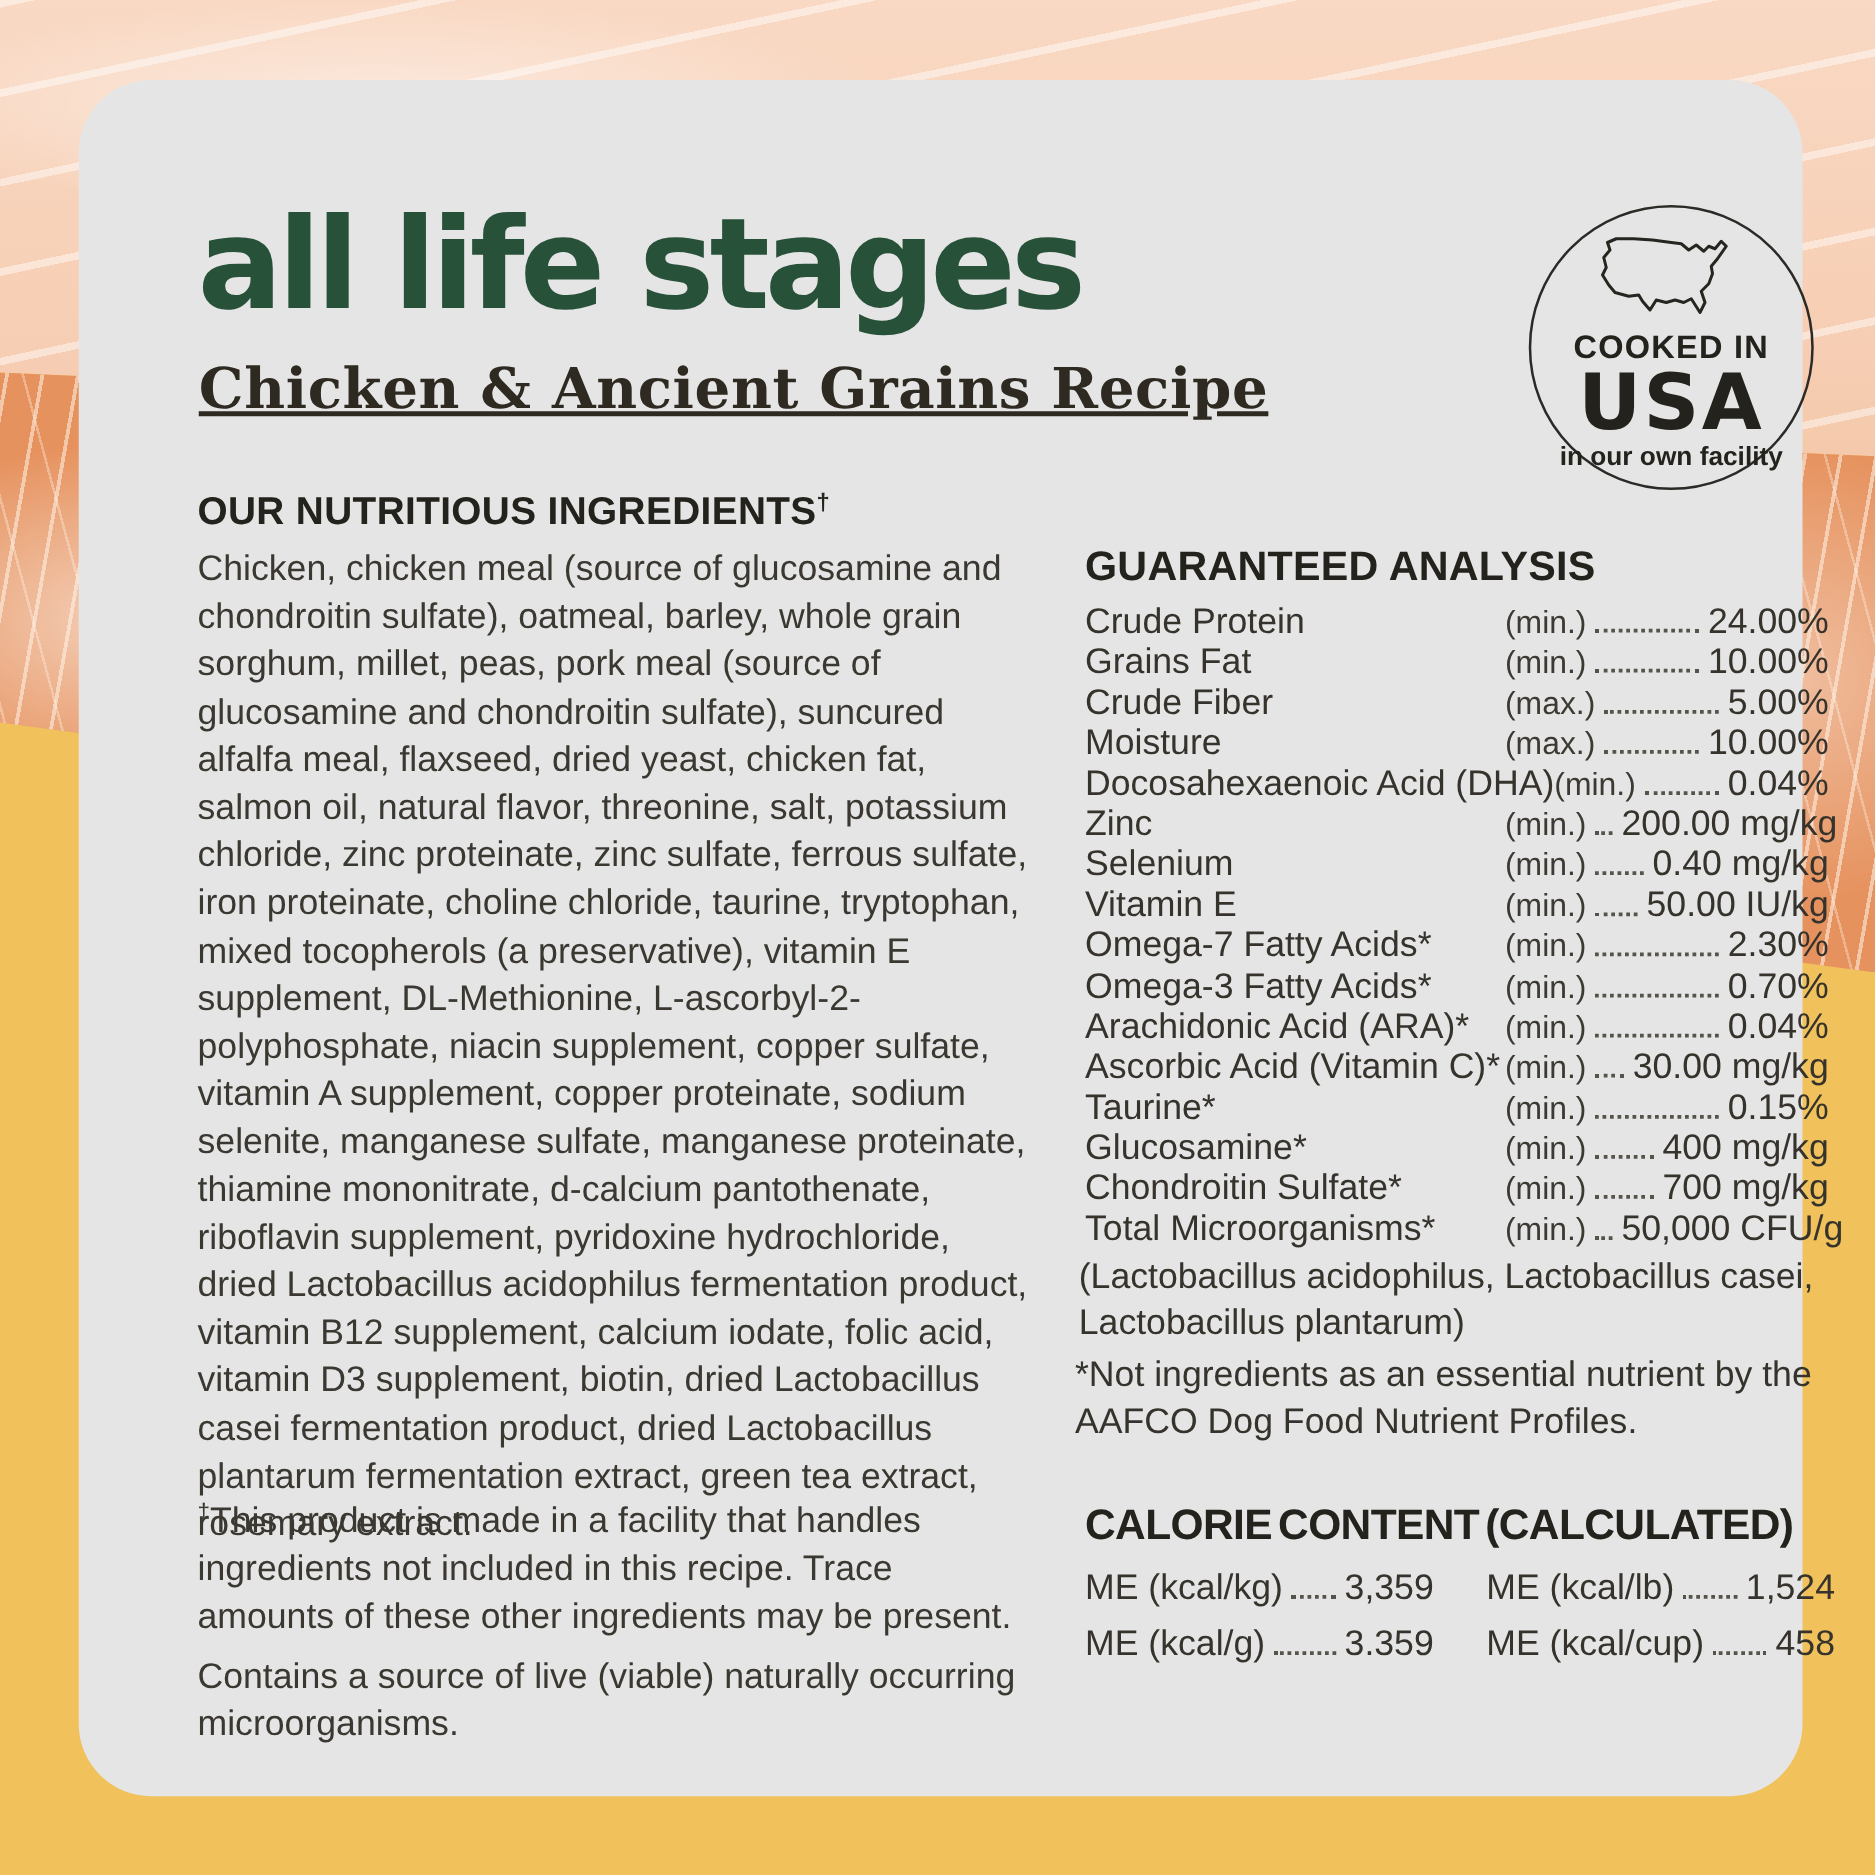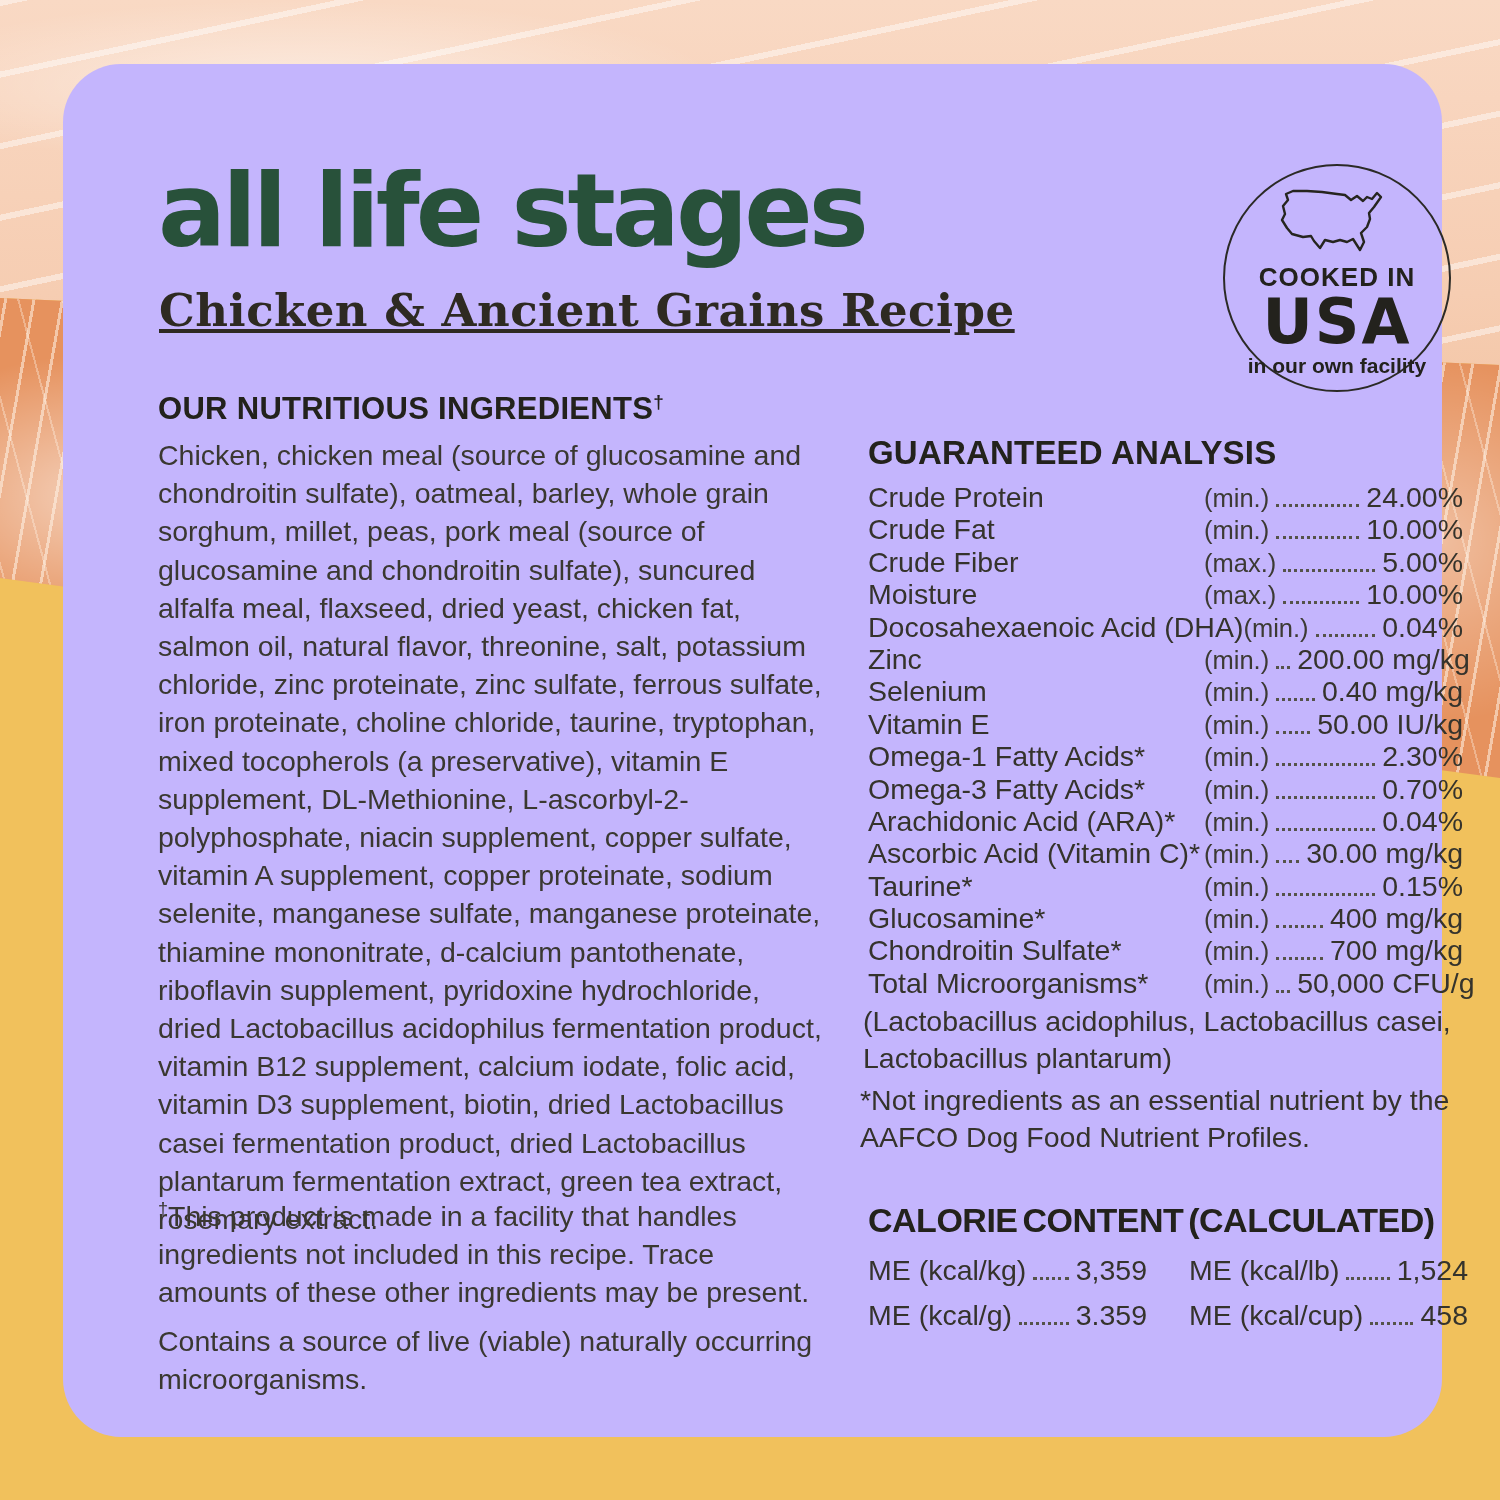--- a/index.html
+++ b/index.html
@@ -30,21 +30,21 @@
     content:"";position:absolute;inset:0;
     background:
       repeating-linear-gradient(100deg,rgba(255,244,232,.55) 0 3px,rgba(255,244,232,0) 3px 28px),
       repeating-linear-gradient(75deg,rgba(255,244,232,.35) 0 2px,rgba(255,244,232,0) 2px 43px),
       radial-gradient(ellipse 300px 200px at 6% 55%,rgba(255,255,255,.55),rgba(255,255,255,0) 70%),
       radial-gradient(ellipse 260px 260px at 96% 60%,rgba(255,255,255,.4),rgba(255,255,255,0) 70%);
   }
   
   .card{
     position:absolute;left:63px;top:64px;width:1379px;height:1373px;
-    background:#c4b5fd;border-radius:58px;
+    background:#e5e5e5;border-radius:58px;
   }
   
   .title{
     position:absolute;left:95px;top:84px;
     font-family:"DejaVu Sans",sans-serif;font-weight:bold;
     font-size:101px;line-height:1.25;letter-spacing:-4px;color:#28513a;
   }
   .subtitle{
     position:absolute;left:96px;top:220px;
     font-family:"DejaVu Serif","Liberation Serif",serif;font-weight:bold;
@@ -143,21 +143,21 @@
 
   <div class="ga-head">GUARANTEED ANALYSIS</div>
   <div class="ga-table">
     <div class="ga-row">
         <span class="ga-label">Crude Protein</span>
         <span class="ga-qual">(min.)</span>
         <span class="leader"></span>
         <span class="ga-value">24.00%</span>
       </div>
     <div class="ga-row">
-        <span class="ga-label">Crude Fat</span>
+        <span class="ga-label">Grains Fat</span>
         <span class="ga-qual">(min.)</span>
         <span class="leader"></span>
         <span class="ga-value">10.00%</span>
       </div>
     <div class="ga-row">
         <span class="ga-label">Crude Fiber</span>
         <span class="ga-qual">(max.)</span>
         <span class="leader"></span>
         <span class="ga-value">5.00%</span>
       </div>
@@ -185,21 +185,21 @@
         <span class="leader"></span>
         <span class="ga-value">0.40 mg/kg</span>
       </div>
     <div class="ga-row">
         <span class="ga-label">Vitamin E</span>
         <span class="ga-qual">(min.)</span>
         <span class="leader"></span>
         <span class="ga-value">50.00 IU/kg</span>
       </div>
     <div class="ga-row">
-        <span class="ga-label">Omega-1 Fatty Acids*</span>
+        <span class="ga-label">Omega-7 Fatty Acids*</span>
         <span class="ga-qual">(min.)</span>
         <span class="leader"></span>
         <span class="ga-value">2.30%</span>
       </div>
     <div class="ga-row">
         <span class="ga-label">Omega-3 Fatty Acids*</span>
         <span class="ga-qual">(min.)</span>
         <span class="leader"></span>
         <span class="ga-value">0.70%</span>
       </div>

